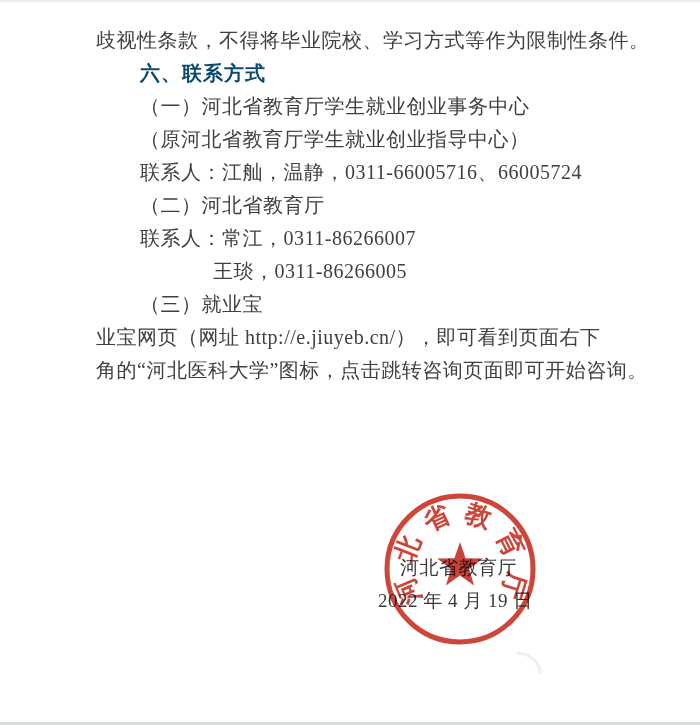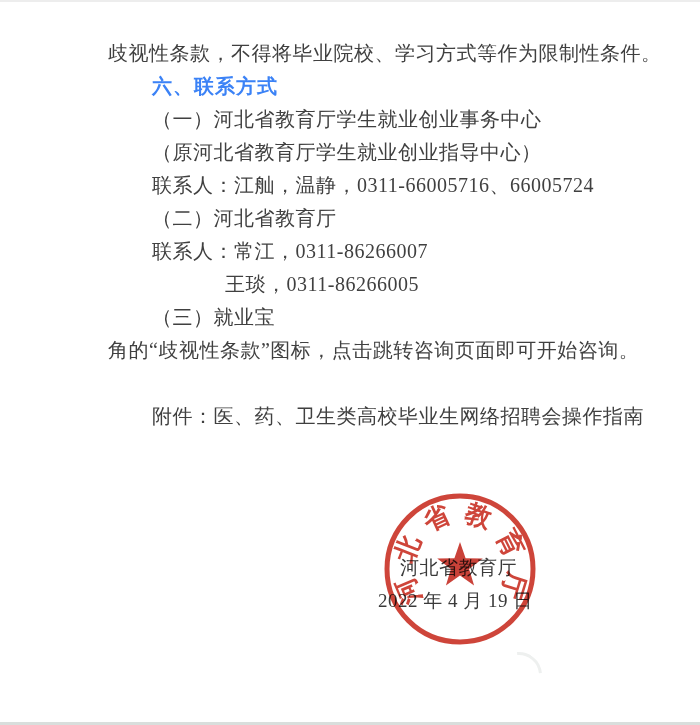--- a/index.html
+++ b/index.html
@@ -23,37 +23,36 @@
     background: #ededed;
   }
   .bottom-edge {
     position: absolute;
     left: 0; bottom: 0;
     width: 700px; height: 3px;
     background: #d9dedc;
   }
   .body-text {
     position: absolute;
-    left: 108px; top: 24px;
+    left: 96px; top: 24px;
     width: 560px;
     font-size: 20px;
     line-height: 33px;
     color: #404040;
     letter-spacing: 0.5px;
     white-space: nowrap;
-    margin-top: 13px;
   }
   .line { height: 33px; }
   .line.indent { padding-left: 44px; }
   .line.hang { padding-left: 117px; }
   .line.blank { height: 33px; }
   .line.heading {
     font-family: "Liberation Sans", sans-serif;
     font-weight: 700;
-    color: #3b82f6;
+    color: #0c4a6e;
     letter-spacing: 1px;
   }
   .sig-org {
     position: absolute;
     left: 400px; top: 555px;
     font-size: 19px;
     letter-spacing: 0.5px;
     color: #3a3a3a;
     white-space: nowrap;
   }
@@ -96,23 +95,23 @@
   <div class="body-text">
     <div class="line">歧视性条款，不得将毕业院校、学习方式等作为限制性条件。</div>
     <div class="line indent heading">六、联系方式</div>
     <div class="line indent">（一）河北省教育厅学生就业创业事务中心</div>
     <div class="line indent">（原河北省教育厅学生就业创业指导中心）</div>
     <div class="line indent">联系人：江舢，温静，0311-66005716、66005724</div>
     <div class="line indent">（二）河北省教育厅</div>
     <div class="line indent">联系人：常江，0311-86266007</div>
     <div class="line hang">王琰，0311-86266005</div>
     <div class="line indent">（三）就业宝</div>
-    <div class="line">角的“歧视性条款”图标，点击跳转咨询页面即可开始咨询。</div>
+    <div class="line">业宝网页（网址 http://e.jiuyeb.cn/），即可看到页面右下</div>
+    <div class="line">角的“河北医科大学”图标，点击跳转咨询页面即可开始咨询。</div>
     <div class="line blank"></div>
-    <div class="line indent">附件：医、药、卫生类高校毕业生网络招聘会操作指南</div>
   </div>
 
   <div class="sig-org">河北省教育厅</div>
   <div class="sig-date">2022 年 4 月 19 日</div>
 
   <svg class="seal" viewBox="0 0 156 156" xmlns="http://www.w3.org/2000/svg">
     <circle cx="78" cy="78" r="73" fill="none" stroke="#cb372b" stroke-width="5"></circle>
     <polygon fill="#c6332a" points="78,51 83.6,67.2 100.8,67.6 87.1,78 92.1,94.4 78,84.6 63.9,94.4 68.9,78 55.2,67.6 72.4,67.2"></polygon>
     <g fill="#cb372b" font-size="26" text-anchor="middle">
       <text transform="translate(78,78) rotate(-113) translate(0,-56)" dominant-baseline="central">河</text>

